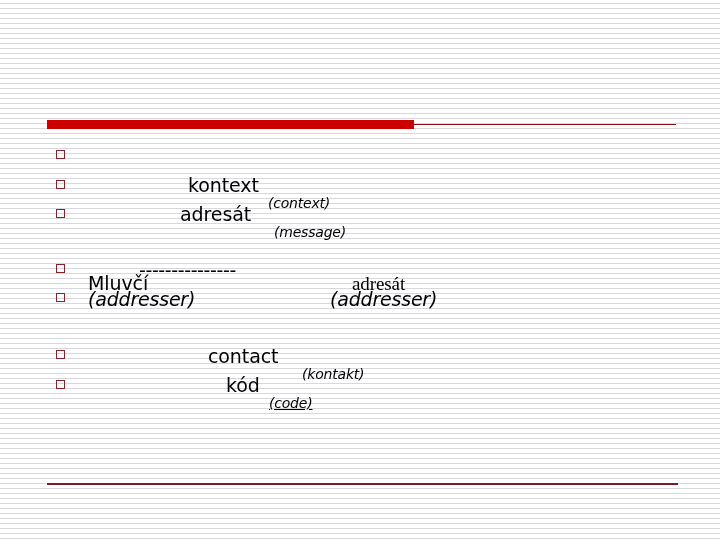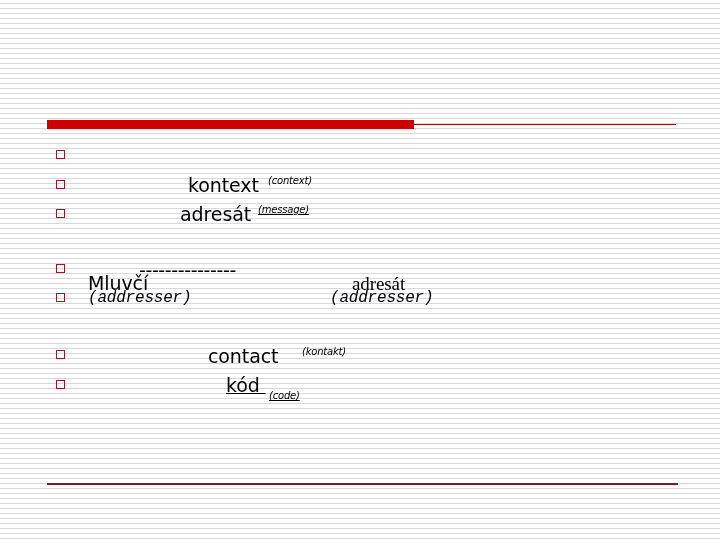--- a/index.html
+++ b/index.html
@@ -73,30 +73,30 @@
   }
 
   .cz {
     font-size: 19px;
     font-weight: 400;
     letter-spacing: -0.1px;
   }
 
   .en {
     font-style: italic;
-    font-size: 10px;
+    font-size: 14px;
     letter-spacing: -0.2px;
+    margin-top: 20px;
   }
 
   .en-only {
     font-style: italic;
-    font-size: 16px;
+    font-size: 19px;
     letter-spacing: -0.2px;
     color: #000000;
-    font-family: Liberation Mono, monospace;
   }
 
   .connector {
     font-size: 19px;
     letter-spacing: -0.4px;
   }
 </style>
 </head>
 <body>
 
@@ -105,31 +105,31 @@
   <div class="accent-thin"></div>
   <div class="accent-thick"></div>
 
   <div id="rows-host">
       <div class="bullet" style="top: 150px;"></div>
       <div class="bullet" style="top: 180px;"></div>
       <div class="line-text cz" style="left: 188px; top: 176px;">kontext </div>
       <div class="line-text en" style="left: 268px; top: 176px;">(context)</div>
       <div class="bullet" style="top: 209px;"></div>
       <div class="line-text cz" style="left: 180px; top: 205px;">adresát </div>
-      <div class="line-text en" style="left: 258px; top: 205px; text-decoration: underline;">(message)</div>
+      <div class="line-text en" style="left: 274px; top: 205px;">(message)</div>
       <div class="bullet" style="top: 264px;"></div>
       <div class="line-text cz" style="left: 88px; top: 274px;">Mluvčí</div>
       <div class="line-text connector" style="left: 139px; top: 261px;">---------------</div>
       <div class="line-text cz" style="left: 352px; top: 274px; font-family: Liberation Serif, serif;">adresát</div>
       <div class="bullet" style="top: 293px;"></div>
       <div class="line-text en-only" style="left: 88px; top: 290px;">(addresser)</div>
       <div class="line-text en-only" style="left: 330px; top: 290px;">(addresser)</div>
       <div class="bullet" style="top: 350px;"></div>
       <div class="line-text cz" style="left: 208px; top: 347px;">contact  </div>
       <div class="line-text en" style="left: 302px; top: 347px;">(kontakt)</div>
       <div class="bullet" style="top: 380px;"></div>
-      <div class="line-text cz" style="left: 226px; top: 376px; text-decoration: underline;">kód </div>
-      <div class="line-text en" style="left: 269px; top: 391px; text-decoration: underline;">(code)</div>
+      <div class="line-text cz" style="left: 226px; top: 376px;">kód </div>
+      <div class="line-text en" style="left: 269px; top: 376px; text-decoration: underline;">(code)</div>
     </div>
 
   <div class="bottom-rule"></div>
 
 </div>
 
 </body></html>

